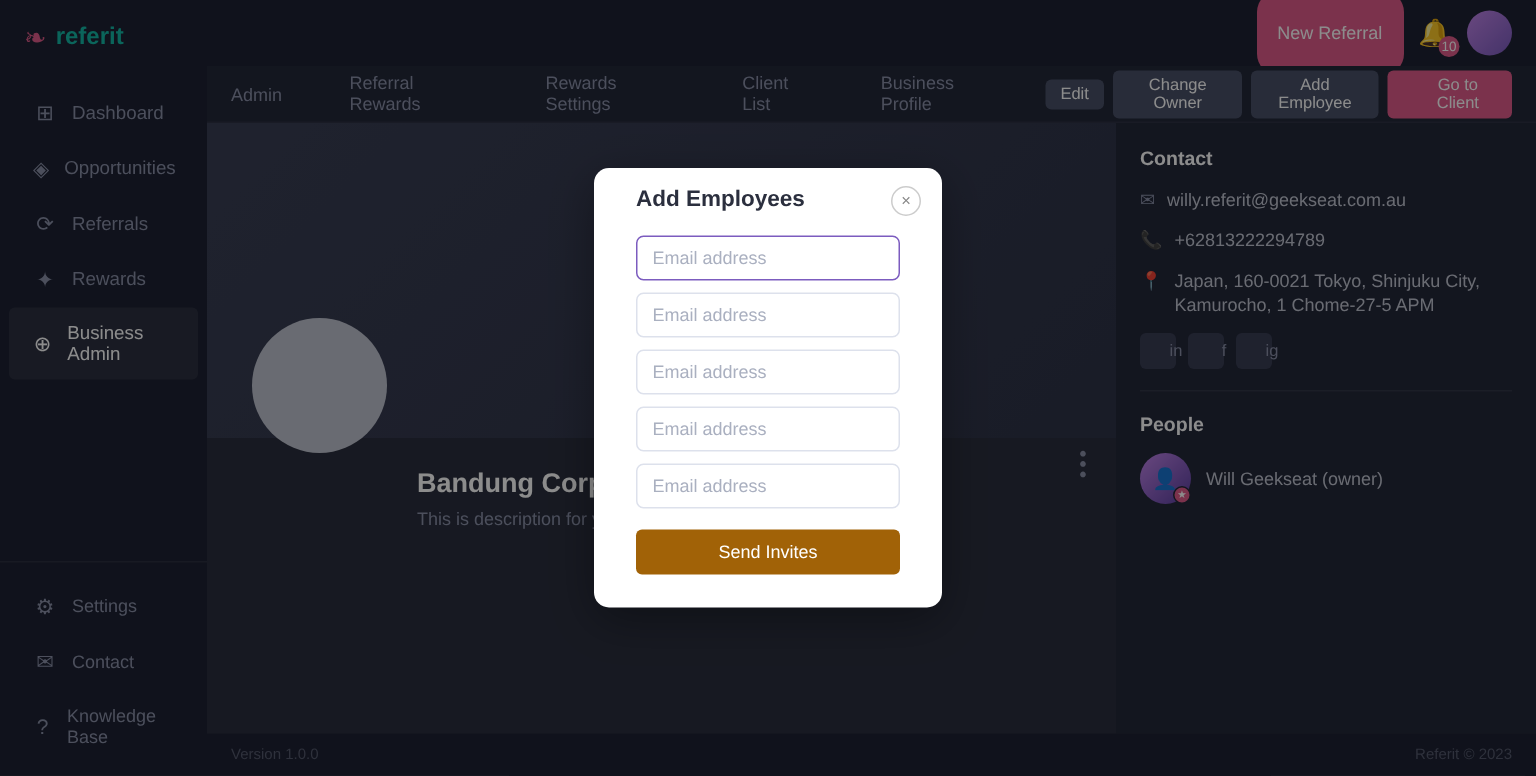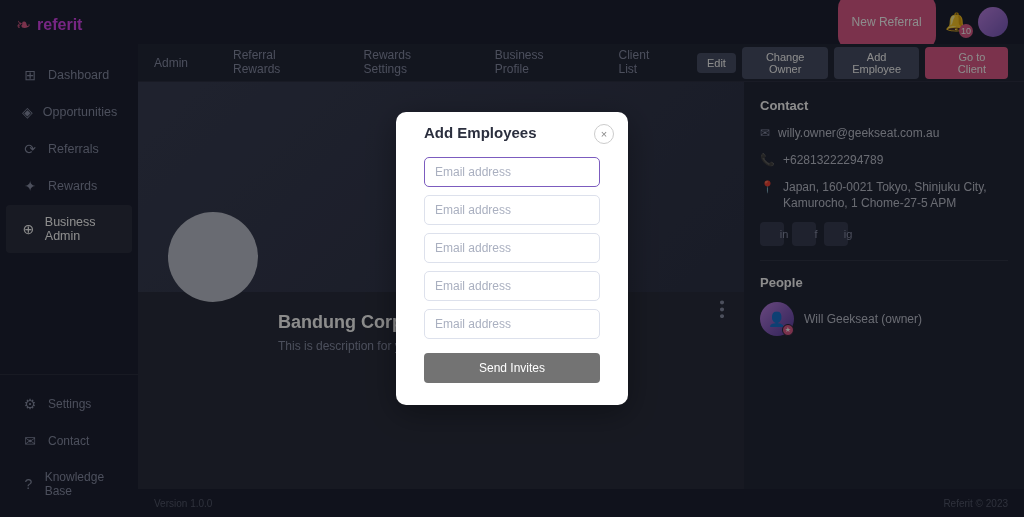--- a/index.html
+++ b/index.html
@@ -13,21 +13,21 @@
       flex-direction: column;
       padding: 0;
       flex-shrink: 0;
       height: 517px;
     }
     .sidebar-logo {
       padding: 14px 16px 16px;
       display: flex; align-items: center;
     }
     .logo-icon { color: #e05c8a; font-size: 18px; margin-right: 6px; }
-    .logo-text { color: #d946ef; font-weight: 700; font-size: 16px; }
+    .logo-text { color: #14b8a6; font-weight: 700; font-size: 16px; }
     .sidebar-nav { flex: 1; padding: 4px 0; }
     .sidebar-item {
       display: flex; align-items: center; gap: 10px;
       padding: 10px 16px;
       font-size: 12.5px;
       color: #8a90a8;
       cursor: pointer;
       border-radius: 4px;
       margin: 1px 6px;
     }
@@ -190,21 +190,21 @@
     .email-input {
       width: 100%; border: 1px solid #dde1ec; border-radius: 5px;
       padding: 7px 10px; font-size: 12px; color: #2b2f3e;
       margin-bottom: 8px; outline: none;
       background: #fff;
     }
     .email-input::placeholder { color: #aab0c0; }
     .email-input.focused { border-color: #7c5cbf; }
     .send-invites-btn {
       width: 100%; margin-top: 6px;
-      background: #737373; color: #fff; border: none;
+      background: #a16207; color: #fff; border: none;
       border-radius: 4px; padding: 8px; font-size: 12px;
       cursor: pointer; font-weight: 500;
     }
   </style>
 </head>
 <body>
 
 <div class="sidebar">
   <div class="sidebar-logo">
     <span class="logo-icon">❧</span>
@@ -264,24 +264,24 @@
 
   <div class="subnav">
     <span class="subnav-label">Admin</span>
     <div class="subnav-item">
       <span>Referral Rewards</span>
     </div>
     <div class="subnav-item">
       <span>Rewards Settings</span>
     </div>
     <div class="subnav-item">
+      <span>Client List</span>
+    </div>
+    <div class="subnav-item">
       <span>Business Profile</span>
-    </div>
-    <div class="subnav-item">
-      <span>Client List</span>
     </div>
     <div class="subnav-actions">
       <button class="action-btn btn-edit">Edit</button>
       <button class="action-btn btn-change-owner">Change Owner</button>
       <button class="action-btn btn-add-employee">Add Employee</button>
       <button class="action-btn btn-go-to-client">Go to Client</button>
     </div>
   </div>
 
   <div class="content-area">
@@ -294,21 +294,21 @@
         <div class="business-name">Bandung Corp</div>
         <div class="business-desc">This is description for your new business</div>
       </div>
       <div class="more-dots">•••</div>
     </div>
 
     <div class="right-panel">
       <div class="panel-section-title">Contact</div>
       <div class="contact-item">
         <span class="contact-icon">✉</span>
-        <span class="contact-text">willy.owner@geekseat.com.au</span>
+        <span class="contact-text">willy.referit@geekseat.com.au</span>
       </div>
       <div class="contact-item">
         <span class="contact-icon">📞</span>
         <span class="contact-text">+62813222294789</span>
       </div>
       <div class="contact-item">
         <span class="contact-icon">📍</span>
         <span class="contact-text">Japan, 160-0021 Tokyo, Shinjuku City, Kamurocho, 1 Chome-27-5 APM</span>
       </div>
       <div class="social-icons">

